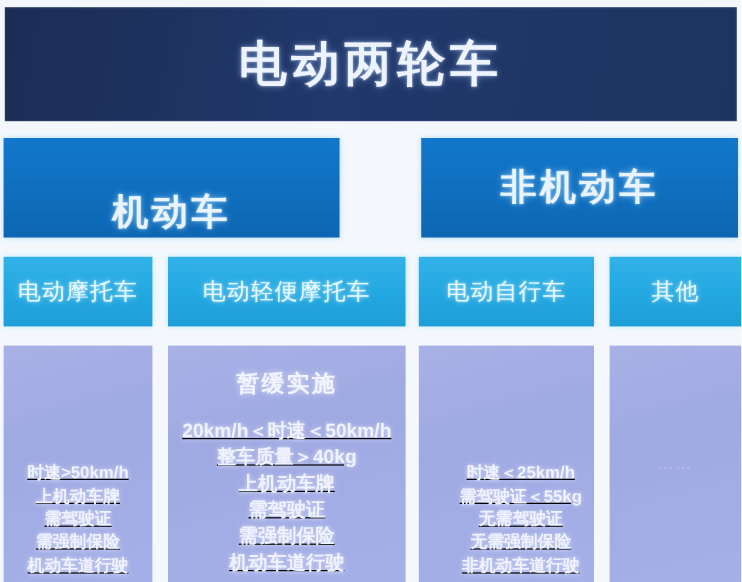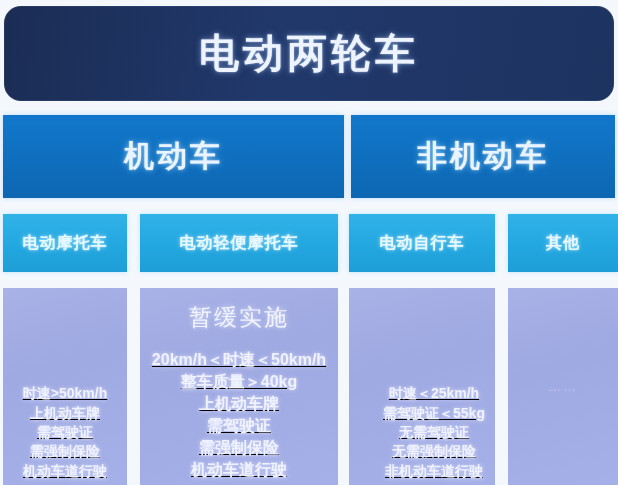--- a/index.html
+++ b/index.html
@@ -21,21 +21,20 @@
     position: absolute;
     left: 4px;
     top: 6px;
     width: 610px;
     height: 95px;
     background: linear-gradient(100deg, #1b2d55 0%, #21386b 45%, #1d3360 100%);
     box-shadow: inset 0 0 0 1px rgba(255,255,255,0.06);
     display: flex;
     align-items: center;
     justify-content: center;
-    border-radius: 17px;
   }
   .title-text {
     color: #eef4ff;
     font-size: 40px;
     font-weight: 700;
     letter-spacing: 4px;
     text-shadow: 0 0 6px rgba(160,200,255,0.55), 0 0 2px rgba(255,255,255,0.6);
     white-space: nowrap;
   }
 
@@ -43,21 +42,21 @@
   .cat-box {
     position: absolute;
     top: 115px;
     height: 83px;
     background: linear-gradient(180deg, #1277cb 0%, #0f6fbe 55%, #0d66b2 100%);
     display: flex;
     align-items: center;
     justify-content: center;
     box-shadow: 0 0 5px rgba(120,190,255,0.45);
   }
-  .cat-box.left  { left: 3px;   width: 341px; }
+  .cat-box.left  { left: 3px;   width: 280px; align-items: flex-end; }
   .cat-box.right { left: 351px; width: 264px; }
   .cat-text {
     color: #e9f4ff;
     font-size: 30px;
     font-weight: 700;
     letter-spacing: 3px;
     text-shadow: 0 0 6px rgba(150,210,255,0.75), 0 0 2px rgba(255,255,255,0.7);
     white-space: nowrap;
   }
 
@@ -67,22 +66,22 @@
     top: 214px;
     height: 58px;
     background: linear-gradient(180deg, #31b3e8 0%, #23a7e0 55%, #1e9ed6 100%);
     display: flex;
     align-items: center;
     justify-content: center;
     box-shadow: 0 0 5px rgba(150,220,255,0.6);
   }
   .sub-text {
     color: #e8f8ff;
-    font-size: 16px;
-    font-weight: 700;
+    font-size: 19px;
+    font-weight: 400;
     letter-spacing: 1px;
     text-shadow: 0 0 5px rgba(150,225,255,0.85), 0 0 2px rgba(255,255,255,0.7);
     white-space: nowrap;
   }
 
   
   .detail-box {
     position: absolute;
     top: 288px;
     height: 197px;
@@ -90,22 +89,22 @@
     display: flex;
     flex-direction: column;
     align-items: center;
     justify-content: flex-end;
     padding-bottom: 4px;
     box-sizing: border-box;
     overflow: hidden;
   }
   .detail-heading {
     color: #f2f5ff;
-    font-size: 23px;
-    font-weight: 400;
+    font-size: 19px;
+    font-weight: 700;
     letter-spacing: 2px;
     margin-bottom: 16px;
     text-shadow: 0 0 5px rgba(230,235,255,0.8);
     white-space: nowrap;
   }
   .detail-lines {
     display: flex;
     flex-direction: column;
     align-items: center;
     width: 100%;

